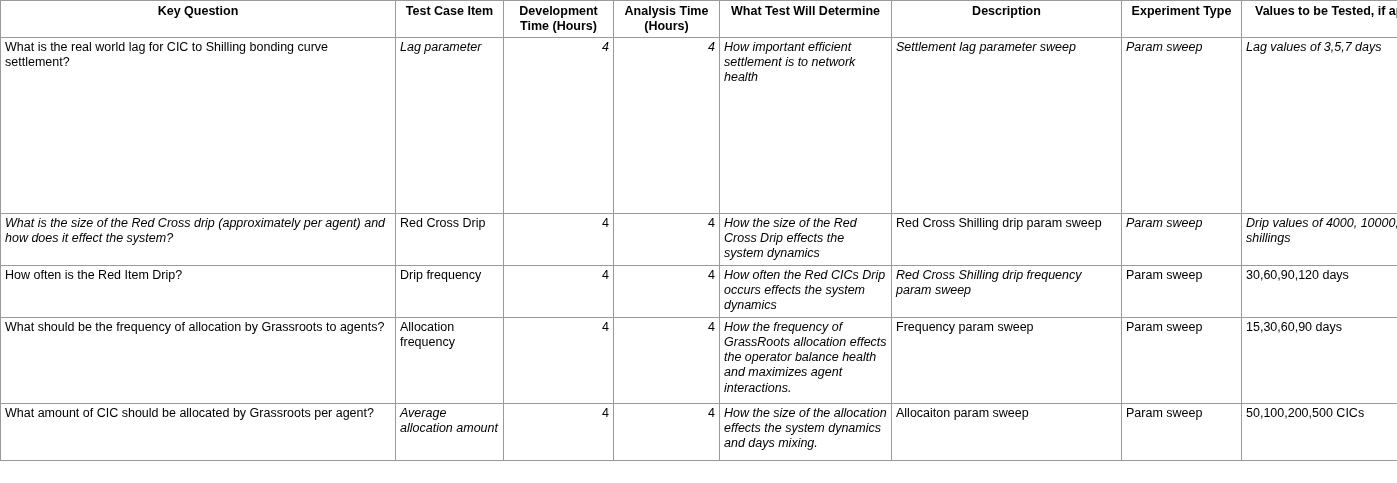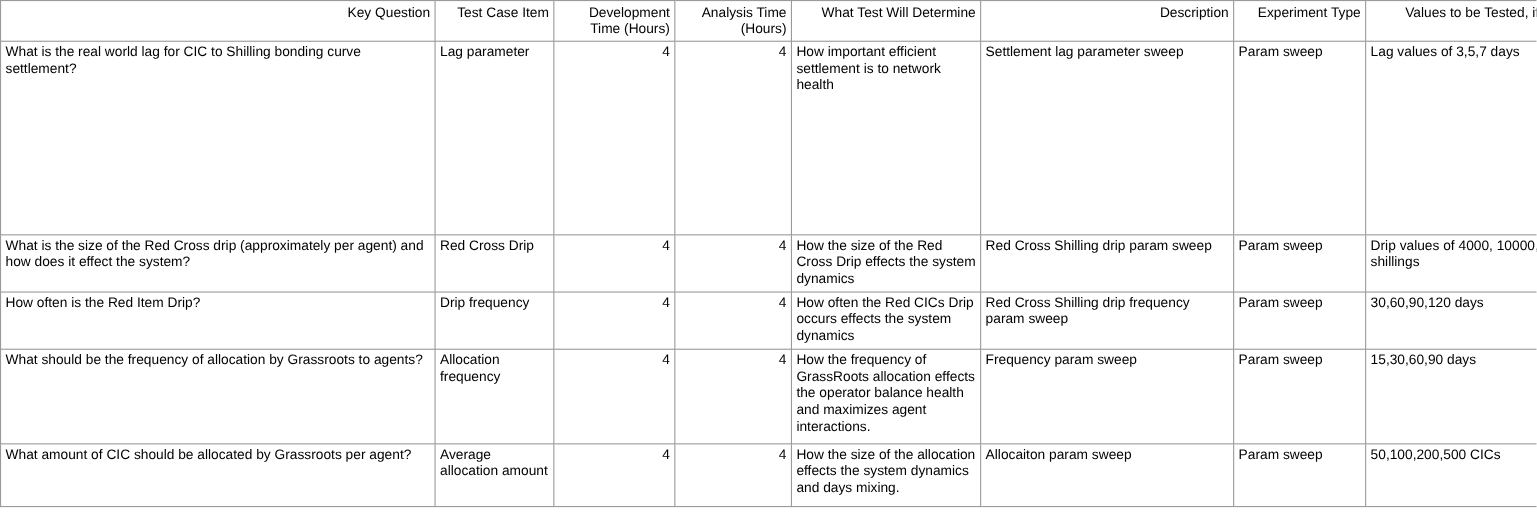--- a/index.html
+++ b/index.html
@@ -27,43 +27,43 @@
   }
   table.grid th, table.grid td {
     border: 1px solid #9a9a9a;
     vertical-align: top;
     padding: 2px 4px 2px 4px;
     line-height: 1.22;
     overflow: hidden;
     word-wrap: break-word;
   }
   table.grid th {
-    font-weight: normal;
-    text-align: right;
+    font-weight: bold;
+    text-align: center;
     vertical-align: top;
     padding-top: 3px;
   }
   th.num, td.num {
     text-align: right;
   }
   th.numhdr {
     text-align: center;
   }
   
   .c0 { width: 386px; }
   .c1 { width: 99px; }
   .c2 { width: 101px; }
   .c3 { width: 97px; }
   .c4 { width: 163px; }
   .c5 { width: 221px; }
   .c6 { width: 111px; margin-top: 16px; }
   .c7 { width: 213px; }
 
   
-  .vtop { vertical-align: top; }
+  .vtop { vertical-align: top; font-style: italic; }
   .vbot { vertical-align: bottom; }
 </style>
 </head>
 <body>
 
 <div class="sheet">
   <table class="grid">
     <thead>
       <tr>
         <th class="c0">Key Question</th>

